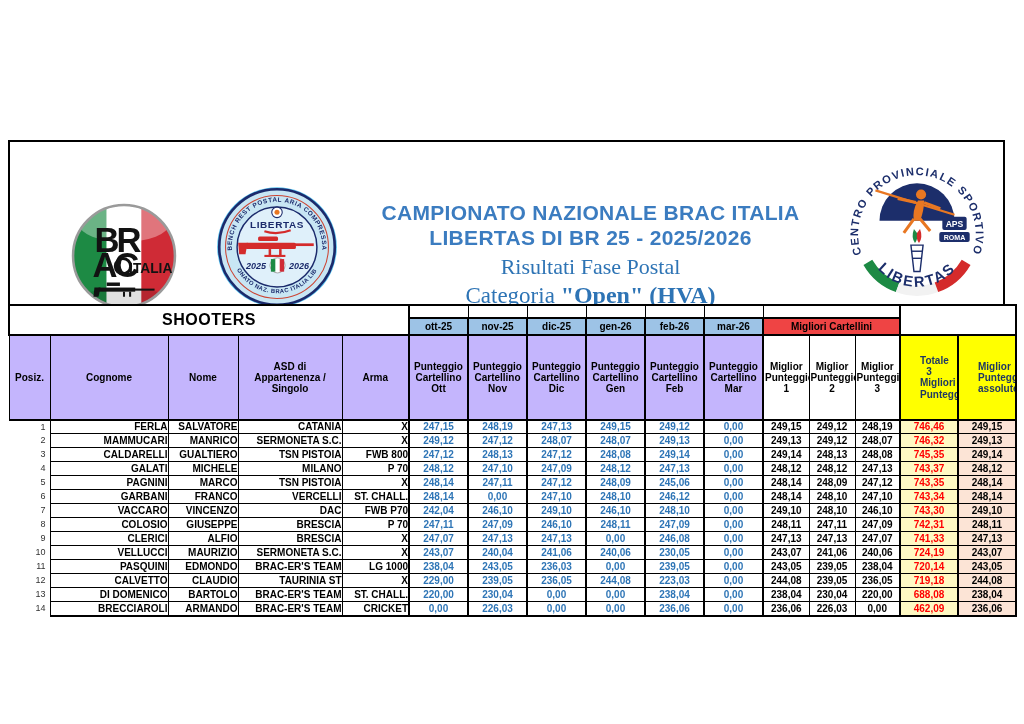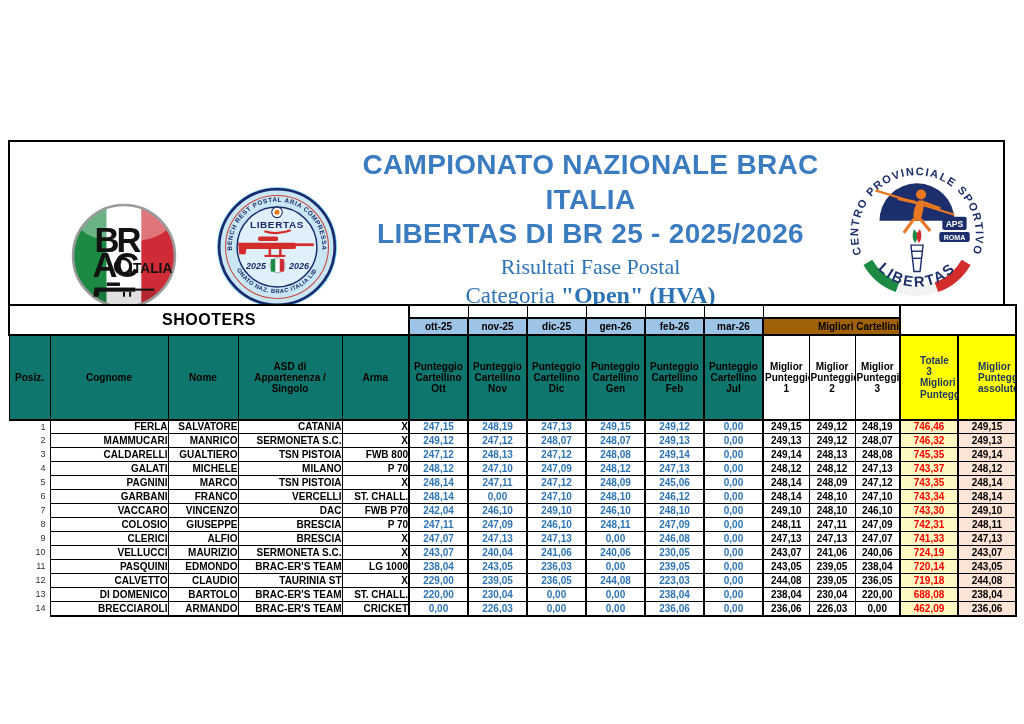--- a/index.html
+++ b/index.html
@@ -5,36 +5,36 @@
   html,body{margin:0;padding:0;background:#fff;}
   .page{position:relative;width:1024px;height:724px;background:#fff;overflow:hidden;
         font-family:"Liberation Sans",sans-serif;}
   
   .hdr{position:absolute;left:8px;top:140px;width:997px;height:172px;border:2px solid #000;
        box-sizing:border-box;display:flex;align-items:flex-end;background:#fff;}
   .logo1{margin-left:60px;width:108px;height:108px;flex:0 0 auto;}
   .logo2{margin-left:36px;width:126px;height:126px;flex:0 0 auto;}
   .logo3{margin-right:10px;width:152px;height:152px;flex:0 0 auto;}
   .titles{flex:1;text-align:center;line-height:1.22;}
-  .t1{font-weight:800;font-size:28px;color:#3b7cc0;letter-spacing:.3px;}
+  .t1{font-weight:800;font-size:21px;color:#3b7cc0;letter-spacing:.3px;}
   .t2{font-family:"Liberation Serif",serif;font-size:22px;color:#2e74b5;margin-top:3px;}
   .t3{font-family:"Liberation Serif",serif;font-size:23px;color:#2e74b5;}
   .t3 b{font-size:24px;}
   
   .tblwrap{position:absolute;left:8px;top:304px;}
   table.tbl{border-collapse:collapse;table-layout:fixed;width:1007px;}
   .tbl td{border:1px solid #000;box-sizing:border-box;overflow:hidden;white-space:nowrap;
           font:bold 10px/1.12 "Liberation Sans",sans-serif;text-align:center;padding:0;color:#000;}
   tr.r1{height:13px;} tr.r2{height:17px;} tr.sub{height:46px;} tbody tr{height:14px;}
   td.shooters{font-size:16px;letter-spacing:.5px;border:2px solid #000;background:#fff;}
   td.blankTop{border:1px solid #000;border-top:2px solid #000;background:#fff;}
   td.month{background:#9dc3e6;border:2px solid #000;}
-  td.greenHead{background:#a16207;border:2px solid #000;text-align:right;}
+  td.greenHead{background:#ef4444;border:2px solid #000;}
   td.blankTR{border:2px solid #000;background:#fff;}
-  td.grayHead{background:#0f766e;white-space:normal;padding:1px;}
+  td.grayHead{background:#c4b5fd;white-space:normal;padding:1px;}
   td.whiteHead{background:#fff;white-space:normal;padding:1px;}
   td.yellowHead{background:#ffff00;color:#1f3864;white-space:normal;border:2px solid #000;padding:19px;}
   tr.sub td{border-bottom:2px solid #000;}
   td.posizCell{border:none;background:#fff;font:400 9px/1 "Liberation Sans",sans-serif;
                text-align:right;padding-right:4px;color:#333;}
   td.nameCell{text-align:right;padding-left:3px;}
   td.scoreCell{color:#2e75b6;border-left-width:2px;border-right-width:2px;}
   td.totCell{background:#fef9c3;color:#ff0000;border-left:2px solid #000;border-right:2px solid #000;}
   td.assCell{background:#fce4d6;border-right:2px solid #000;}
   tbody tr:last-child td{border-bottom:2px solid #000;}
@@ -209,21 +209,21 @@
             <td class="grayHead">Posiz.</td>
             <td class="grayHead">Cognome</td>
             <td class="grayHead">Nome</td>
             <td class="grayHead">ASD di Appartenenza / Singolo</td>
             <td class="grayHead bR2">Arma</td>
             <td class="grayHead bL2 bR2">Punteggio Cartellino Ott</td>
             <td class="grayHead bL2 bR2">Punteggio Cartellino Nov</td>
             <td class="grayHead bL2 bR2">Punteggio Cartellino Dic</td>
             <td class="grayHead bL2 bR2">Punteggio Cartellino Gen</td>
             <td class="grayHead bL2 bR2">Punteggio Cartellino Feb</td>
-            <td class="grayHead bL2 bR2">Punteggio Cartellino Jul</td>
+            <td class="grayHead bL2 bR2">Punteggio Cartellino Mar</td>
             <td class="whiteHead bL2">Miglior Punteggio 1</td>
             <td class="whiteHead">Miglior Punteggio 2</td>
             <td class="whiteHead">Miglior Punteggio 3</td>
             <td class="yellowHead">Totale 3 Migliori Punteggi</td>
             <td class="yellowHead">Miglior Punteggio assoluto</td>
           </tr>
         </thead>
       <tbody>
           <tr>
             <td class="posizCell">1</td>

